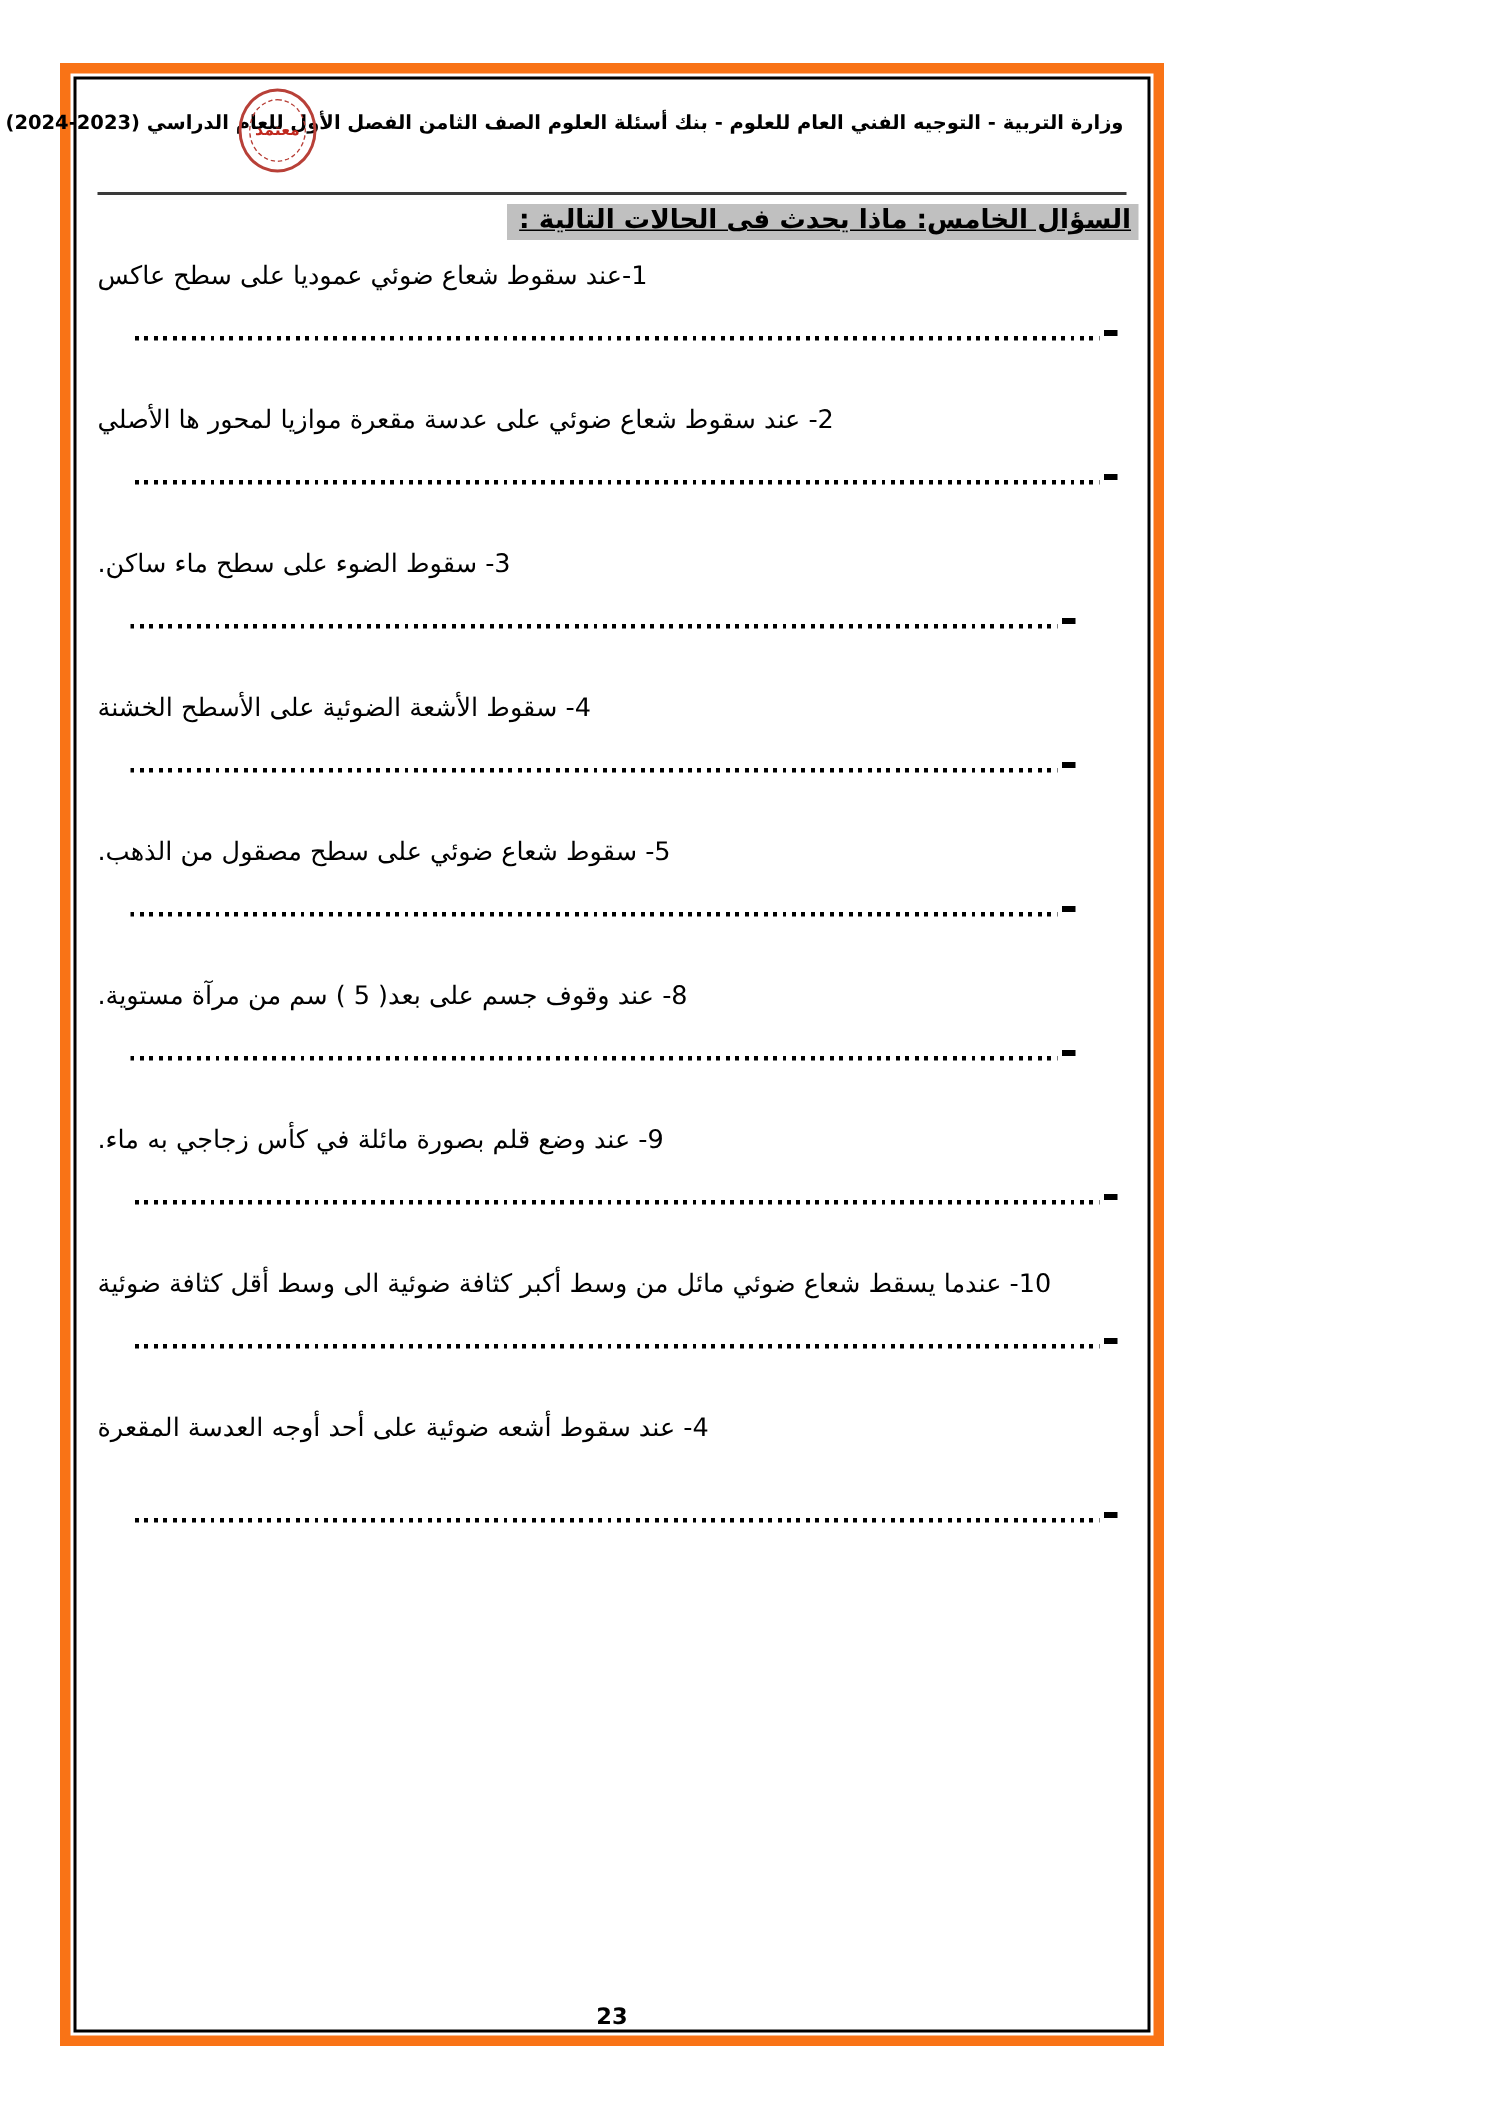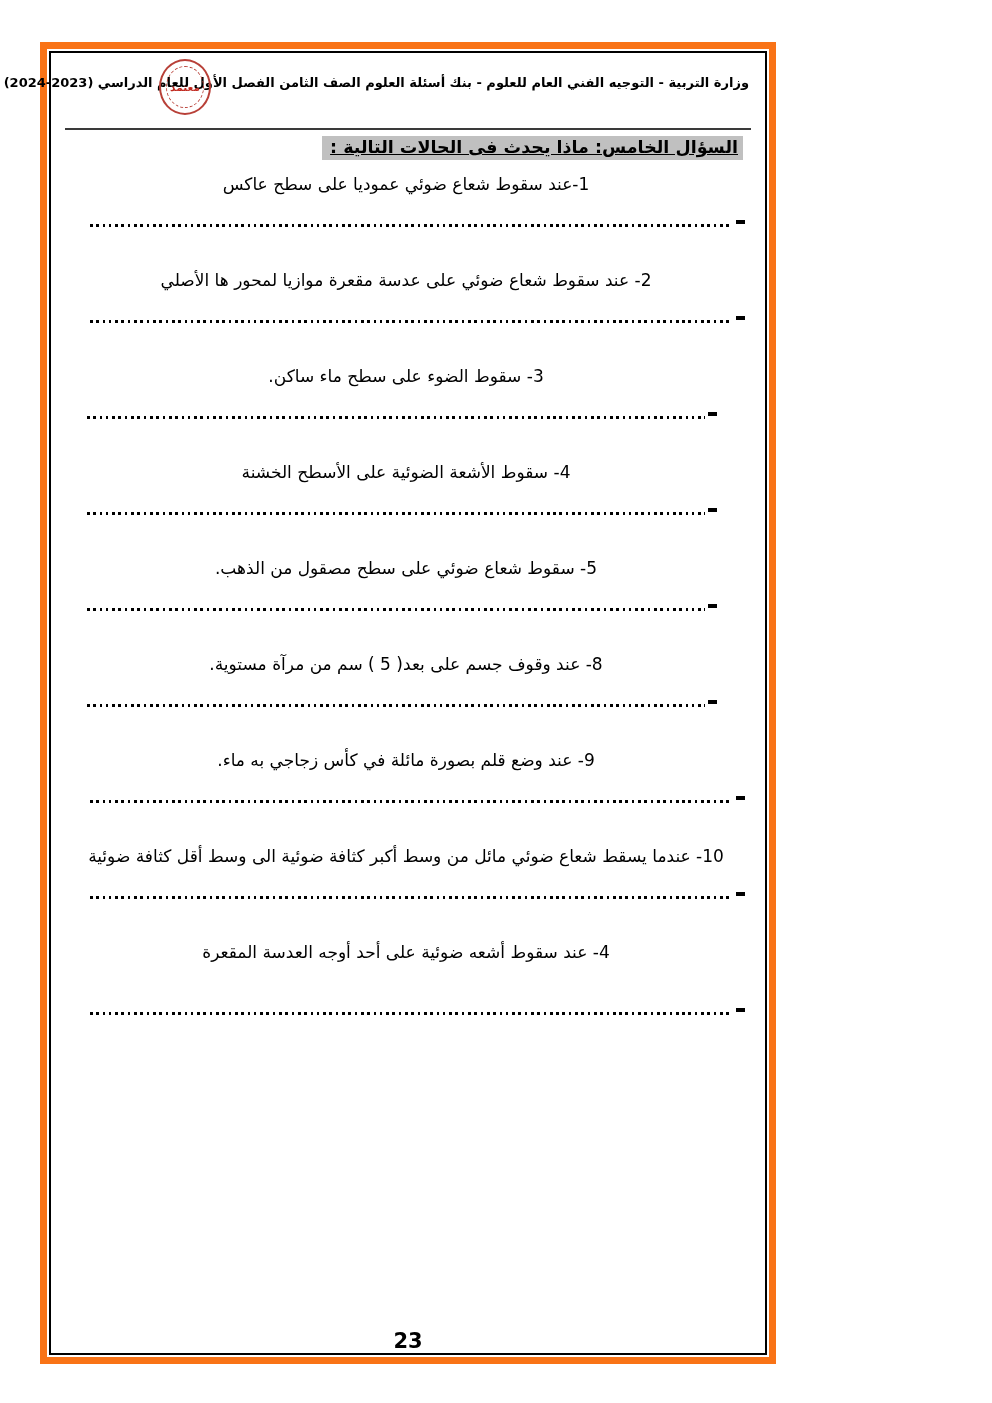--- a/index.html
+++ b/index.html
@@ -49,34 +49,34 @@
     padding: 16px 10px 0 165px;
     font-size: 13px; font-weight: bold;
     white-space: nowrap;
   }
   .header-rule {
     border-top: 2px solid #3a3a3a;
     margin: 13px 8px 0 8px;
   }
 
   
-  .title-row { direction: rtl; text-align: right; margin: 6px 16px 0 0; }
+  .title-row { direction: rtl; text-align: right; margin: 6px 0 0 0; }
   .title-highlight {
     display: inline-block;
     background: #c0c0c0;
     font-size: 17.5px; font-weight: bold;
     text-decoration: underline;
     padding: 1px 5px 3px 8px;
   }
 
   
   .questions { padding-top: 11px; }
   .q-text {
     direction: rtl; unicode-bidi: embed;
-    text-align: center;
+    text-align: left;
     font-size: 17px;
     line-height: 26px;
     margin: 0 12px 0 8px;
   }
   .ans {
     direction: rtl;
     display: flex; align-items: center;
     margin: 27px 14px 40px 0;
   }
   .ans .dash {
@@ -91,21 +91,21 @@
   }
   .ans.short { margin-right: 42px; }
   .ans.short .dots { flex-basis: 618px; }
   .ans.tight { margin-top: 9px; margin-bottom: 29px; }
   .ans.late  { margin-top: 47px; }
 
   
   .page-number {
     position: absolute; bottom: 0px; left: 0; right: 0;
     text-align: center;
-    font-size: 21px; font-weight: bold;
+    font-size: 15px; font-weight: bold;
   }
 </style>
 </head>
 <body>
 
 <div class="page">
   <div class="frame-outer">
     <div class="frame-inner">
 
       <div class="header">

